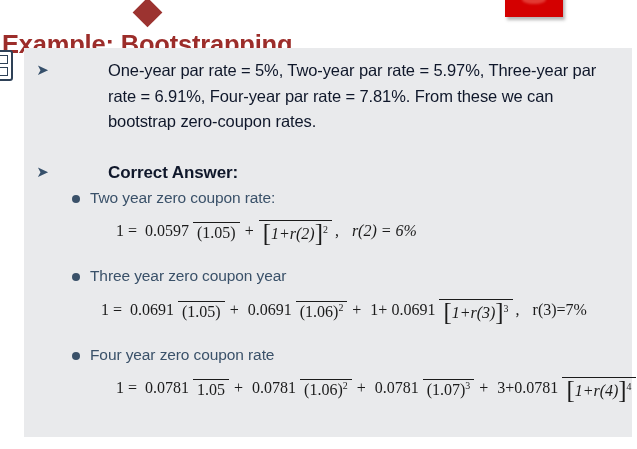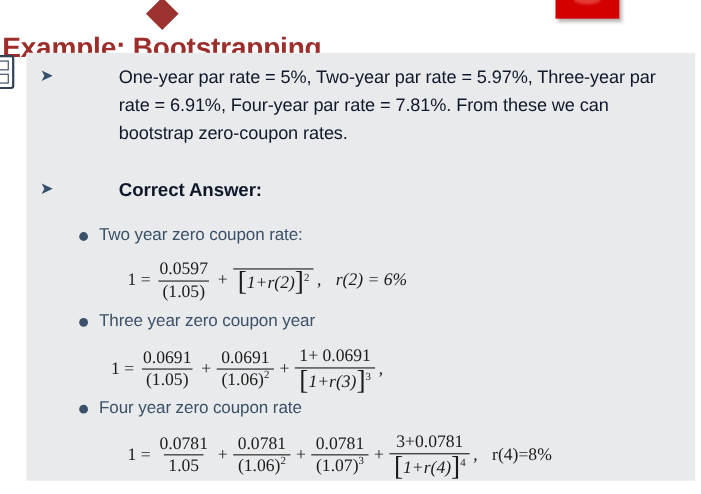--- a/index.html
+++ b/index.html
@@ -162,21 +162,21 @@
     background: #3a5169;
     margin-top: 7px;
   }
   .l2-text {
     color: #3a5169;
     font-size: 15.5px;
     line-height: 1.3;
     letter-spacing: -0.1px;
   }
 
-  .sub-section { margin-top: 16px; }
+  .sub-section { margin-top: 0; }
   #sec-two  { position: absolute; left: 12px; top: 140px; width: 570px; }
   #sec-three{ position: absolute; left: 12px; top: 218px; width: 570px; }
   #sec-four { position: absolute; left: 12px; top: 297px; width: 570px; }
 
   
   .equation {
     font-family: "Liberation Serif", serif;
     color: #1b1b1b;
     font-size: 16px;
     display: flex;
@@ -185,21 +185,20 @@
   }
   #eq-two   { position: absolute; left: 80px;  top: 32px; }
   #eq-three { position: absolute; left: 65px;  top: 33px; }
   #eq-four  { position: absolute; left: 80px;  top: 32px; }
 
   .eq-op { padding: 0 3px; }
   .eq-lead { padding-right: 2px; }
 
   .frac {
     display: inline-flex;
-    flex-direction: column;
     align-items: center;
     vertical-align: middle;
     margin: 0 2px;
   }
   .frac .num {
     padding: 0 4px 1px 4px;
     line-height: 1.12;
   }
   .frac .den {
     border-top: 1.2px solid #1b1b1b;
@@ -286,20 +285,21 @@
       <span class="frac">
         <span class="num">0.0691</span>
         <span class="den"><span>(1.06)</span><sup class="expo">2</sup></span>
       </span>
       <span class="eq-op">+</span>
       <span class="frac">
         <span class="num">1+ 0.0691</span>
         <span class="den"><span class="bigbr">[</span><span class="ital">1+r(3)</span><span class="bigbr">]</span><sup class="expo">3</sup></span>
       </span>
       <span class="comma">,</span>
+      <span class="result">r(3)=7%</span>
     </div>
   </div>
 
   <div id="sec-four" class="sub-section">
     <div class="l2-item">
       <div class="dot-bullet"></div>
       <div class="l2-text">Four year zero coupon rate</div>
     </div>
     <div class="equation" id="eq-four">
       <span class="eq-lead">1 =</span>

